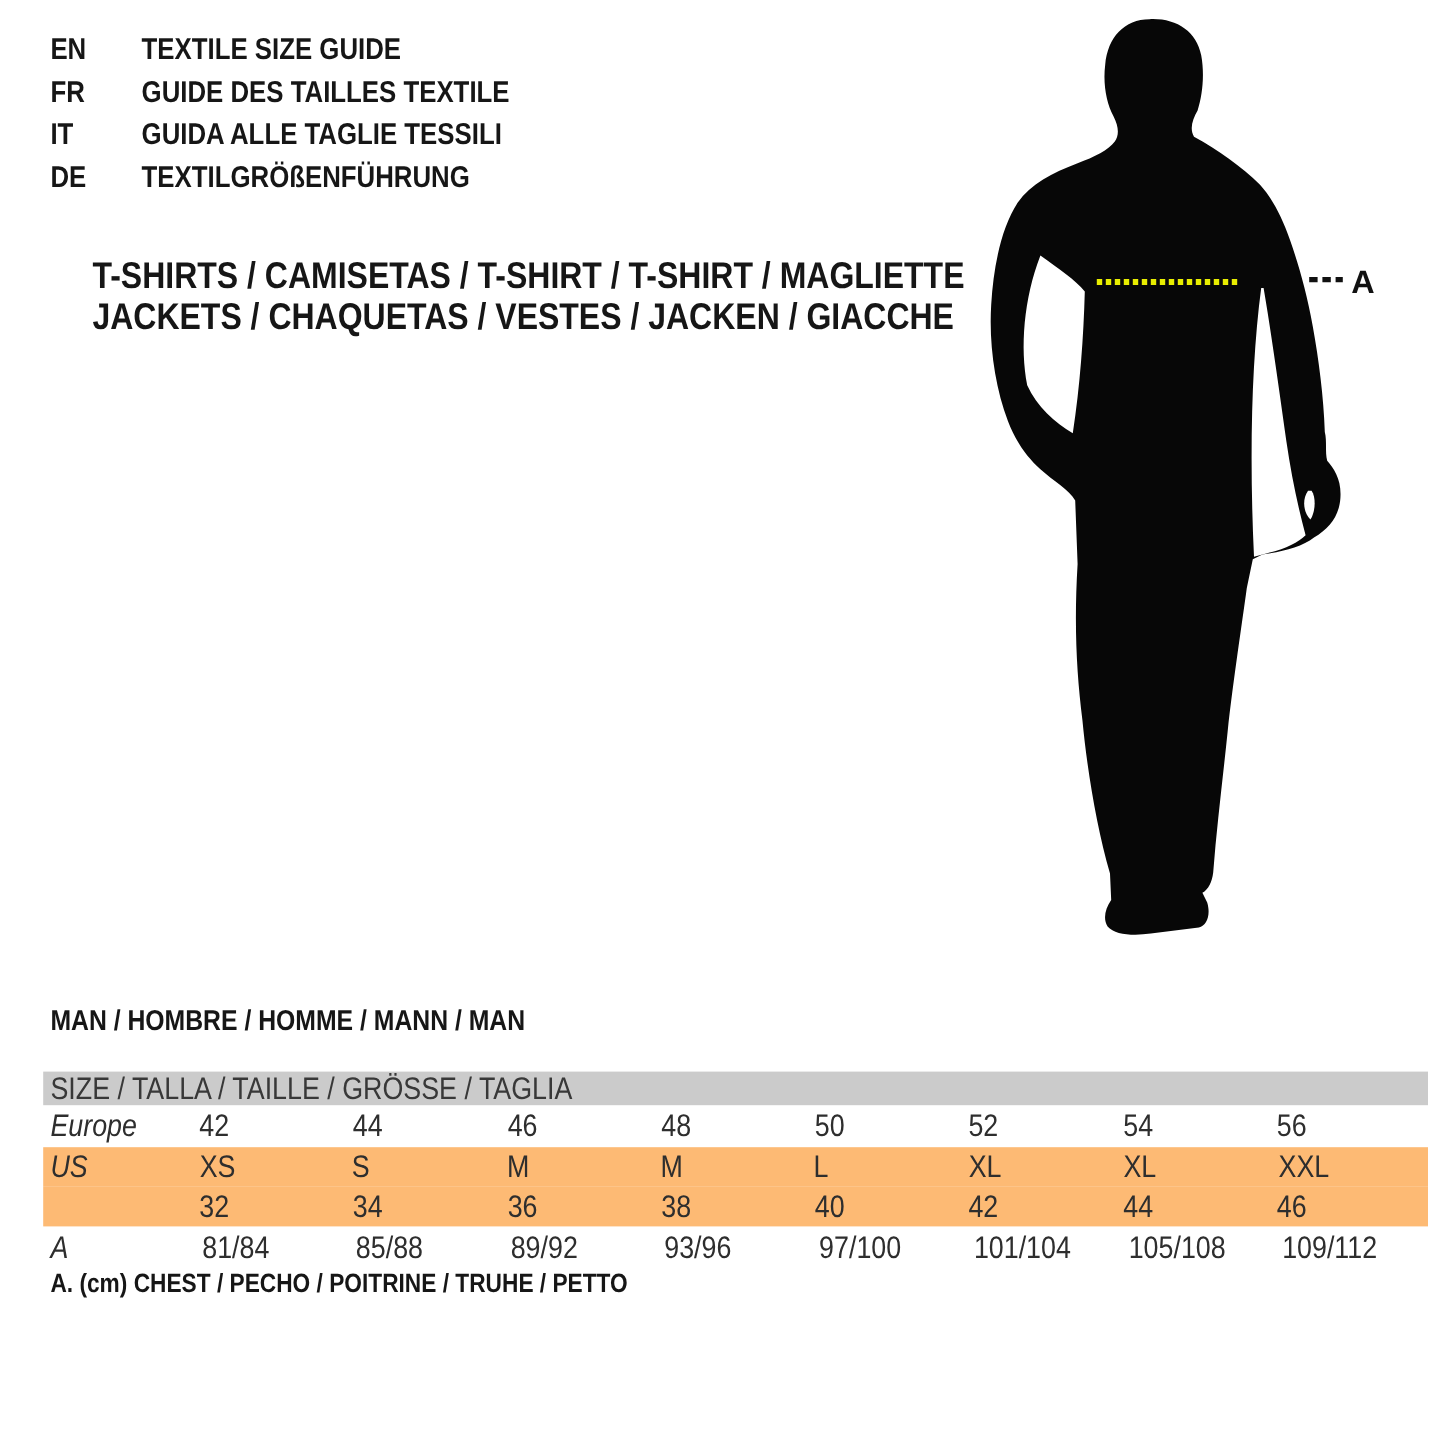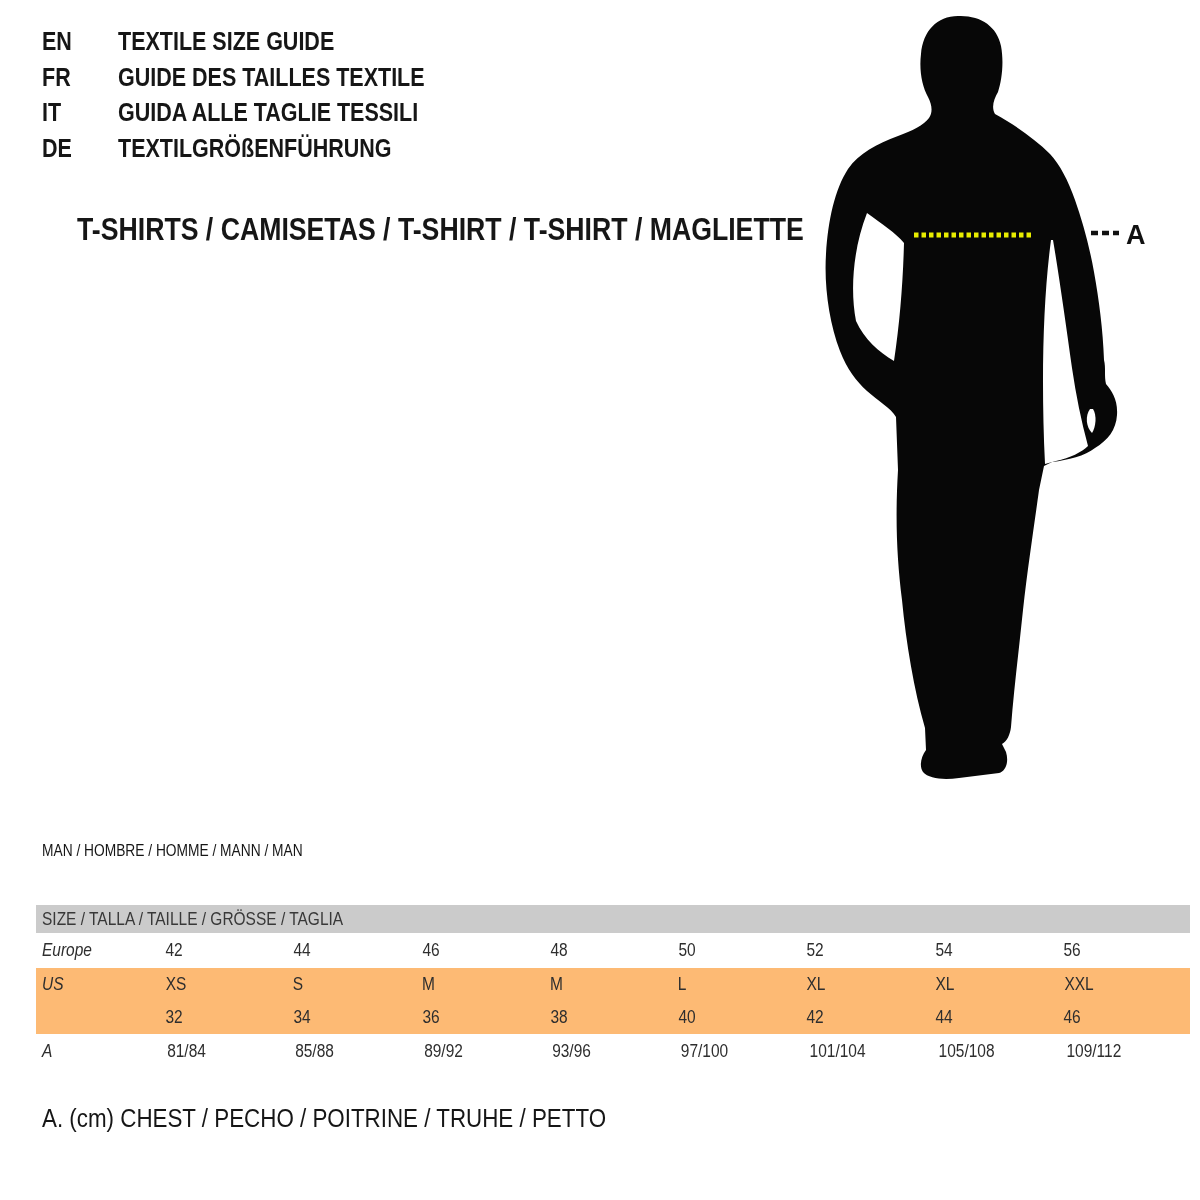--- a/index.html
+++ b/index.html
@@ -13,33 +13,33 @@
   
   .lang-block{position:absolute;left:42px;top:24px;font-size:25px;font-weight:700;}
   .lang-row{height:35.5px;line-height:35.5px;}
   .lang-code{display:inline-block;width:76px;}
 
   
   .cat-block{position:absolute;left:42px;top:213px;font-size:31px;font-weight:700;margin-left:35px;}
   .cat-row{height:33.5px;line-height:33.5px;}
 
   
-  .section-title{position:absolute;left:42px;top:837px;font-size:16px;font-weight:400;line-height:28px;}
+  .section-title{position:absolute;left:42px;top:837px;font-size:24px;font-weight:700;line-height:28px;}
 
   
-  .size-table{position:absolute;left:36px;top:893px;width:1154px;font-size:18px;font-weight:400;color:#2e2e2e;margin-top:12px;}
+  .size-table{position:absolute;left:36px;top:893px;width:1154px;font-size:26px;font-weight:400;color:#2e2e2e;}
   .t-header{height:28px;background:#cbcbcb;display:flex;align-items:center;padding-left:6px;color:#383838;}
   .t-row{display:grid;grid-template-columns:128px repeat(8,1fr);align-items:center;height:33px;}
   .t-row.tall{height:35px;}
   .t-row.shade{background:#fdba74;}
   .t-label{padding-left:6px;text-align:left;font-style:italic;}
   .t-cell{text-align:left;}
 
   
-  .footnote{position:absolute;left:42px;top:1104px;font-size:26px;font-weight:400;line-height:28px;}
+  .footnote{position:absolute;left:42px;top:1056px;font-size:22px;font-weight:700;line-height:28px;}
 
   
   .figure-wrap{position:absolute;left:820px;top:0;width:380px;height:800px;}
 </style>
 </head>
 <body>
 
 <div id="canvas">
 
   <div class="lang-block">
@@ -52,20 +52,21 @@
     <div class="lang-row">
       <span class="lang-code"><span class="cond">IT</span></span><span class="cond">GUIDA ALLE TAGLIE TESSILI</span>
     </div>
     <div class="lang-row">
       <span class="lang-code"><span class="cond">DE</span></span><span class="cond">TEXTILGRÖßENFÜHRUNG</span>
     </div>
   </div>
 
   <div class="cat-block">
     <div class="cat-row"><span class="cond">T-SHIRTS / CAMISETAS / T-SHIRT / T-SHIRT / MAGLIETTE</span></div>
+    <div class="cat-row"><span class="cond">JACKETS / CHAQUETAS / VESTES / JACKEN / GIACCHE</span></div>
   </div>
 
   <div class="figure-wrap">
     <svg width="380" height="800" viewBox="820 0 380 800" xmlns="http://www.w3.org/2000/svg">
 
       <path fill="#070707" d="
         M 958 16
         C 937 16 923 31 921 54
         C 919 70 922 86 928 97
         C 932 105 933 112 929 118

